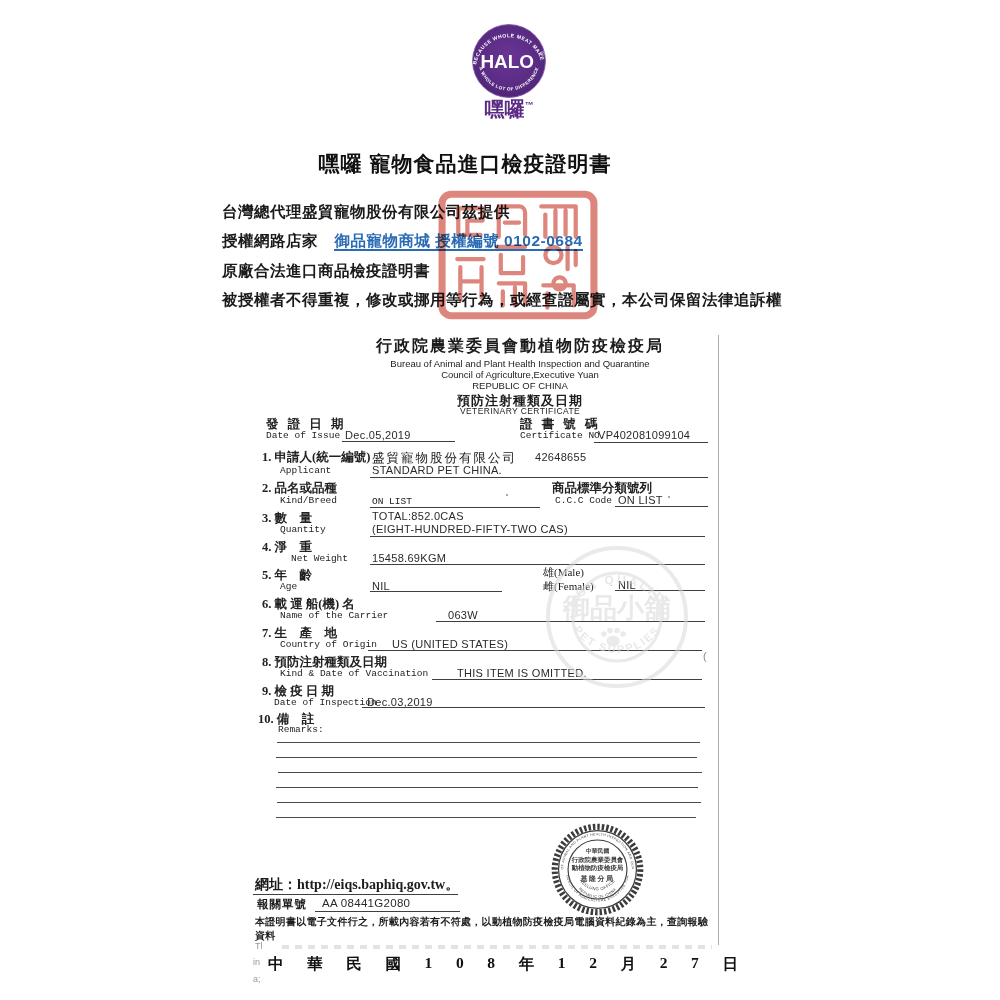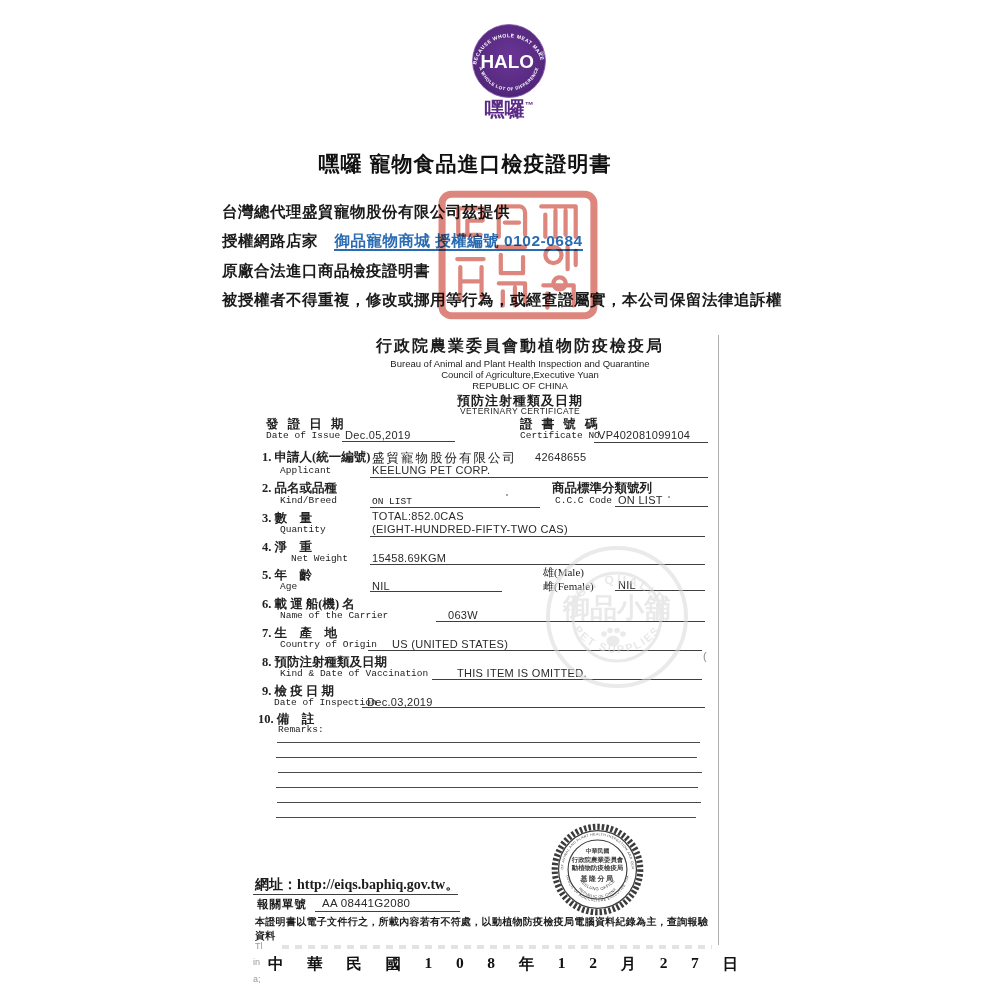--- a/index.html
+++ b/index.html
@@ -95,21 +95,21 @@
 
   <div class="abs cn lbl-cn" style="left:520px;top:416px;letter-spacing:3px;">證 書 號 碼</div>
   <div class="abs lbl-en" style="left:520px;top:430px;">Certificate NO.</div>
   <div class="abs val" style="left:598px;top:429px;">VP402081099104</div>
   <div class="fline" style="left:594px;top:442px;width:114px;"></div>
 
   <div class="abs cn lbl-cn" style="left:262px;top:449px;">1. 申請人(統一編號)</div>
   <div class="abs cn" style="left:372px;top:450px;font-size:12.5px;letter-spacing:2px;">盛貿寵物股份有限公司</div>
   <div class="abs val" style="left:535px;top:451px;">42648655</div>
   <div class="abs lbl-en" style="left:280px;top:465px;">Applicant</div>
-  <div class="abs val" style="left:372px;top:464px;">KEELUNG PET CORP.</div>
+  <div class="abs val" style="left:372px;top:464px;">STANDARD PET CHINA.</div>
   <div class="fline" style="left:370px;top:477px;width:338px;"></div>
 
   <div class="abs cn lbl-cn" style="left:262px;top:480px;">2. 品名或品種</div>
   <div class="abs cn lbl-cn" style="left:552px;top:480px;">商品標準分類號列</div>
   <div class="abs lbl-en" style="left:280px;top:495px;">Kind/Breed</div>
   <div class="abs mono" style="left:372px;top:496px;font-size:9.5px;">ON LIST</div>
   <div class="fline" style="left:370px;top:507px;width:170px;"></div>
   <div class="abs lbl-en" style="left:555px;top:495px;">C.C.C Code</div>
   <div class="abs val" style="left:618px;top:494px;">ON LIST</div>
   <div class="fline" style="left:615px;top:506px;width:93px;"></div>

